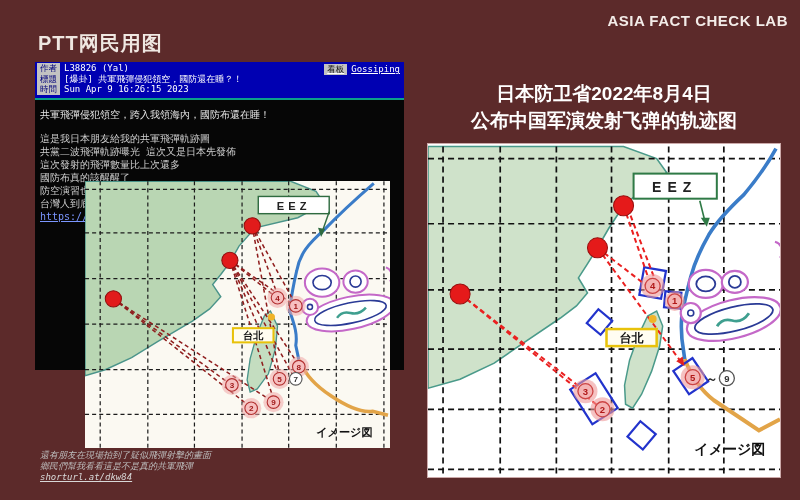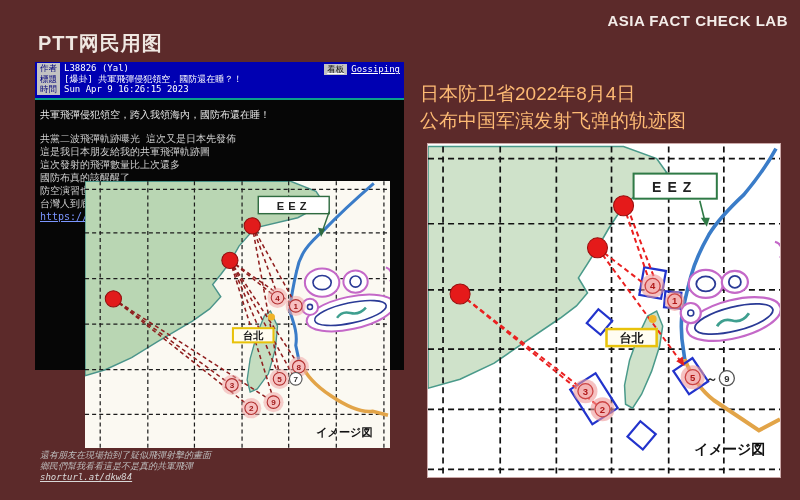--- a/index.html
+++ b/index.html
@@ -11,21 +11,21 @@
   .brand{
     position:absolute;top:12px;right:12px;
     color:#f3ece8;font-size:15px;font-weight:700;letter-spacing:.5px;
   }
   .left-title{
     position:absolute;left:38px;top:30px;
     color:#efe7e1;font-size:20px;font-weight:700;letter-spacing:1px;
   }
   .right-title{
     position:absolute;left:420px;top:80px;width:368px;
-    color:#fdba74;font-size:19px;font-weight:400;line-height:27px;
+    color:#ffffff;font-size:19px;font-weight:700;text-align:center;line-height:27px;
   }
   
   .ptt{
     position:absolute;left:35px;top:62px;width:369px;height:308px;
     background:#060606;
     font-family:"DejaVu Sans Mono", monospace;
   }
   .ptt-header{
     position:relative;background:#0000b2;height:34px;padding:1px 4px 1px 2px;
     font-size:9px;line-height:10.5px;color:#fff;white-space:nowrap;
@@ -87,22 +87,22 @@
     <div class="ptt-board">
       <span class="ptt-label">看板</span>
       <span>Gossiping</span>
     </div>
   </div>
   <div class="ptt-sep"></div>
 
   <div class="ptt-body">
     <div class="lead">共軍飛彈侵犯領空，跨入我領海內，國防布還在睡！</div>
     <div class="blank"></div>
+    <div>這是我日本朋友給我的共軍飛彈軌跡圖</div>
     <div>共黨二波飛彈軌跡曝光 這次又是日本先發佈</div>
-    <div>這是我日本朋友給我的共軍飛彈軌跡圖</div>
     <div>這次發射的飛彈數量比上次還多</div>
     <div>國防布真的該醒醒了</div>
     <div>防空演習也不搞，要等下次才響防空警報嗎</div>
     <div>台灣人到底還有沒有知情權？！</div>
     <div><span class="ptt-link">https://imgur.com/a/v32kz72</span></div>
   </div>
 
   <div class="ptt-map-wrap">
     <svg width="305" height="267" viewBox="0 0 301 263">
       <rect x="0" y="0" width="301" height="263" fill="#fbf9f2"></rect>

